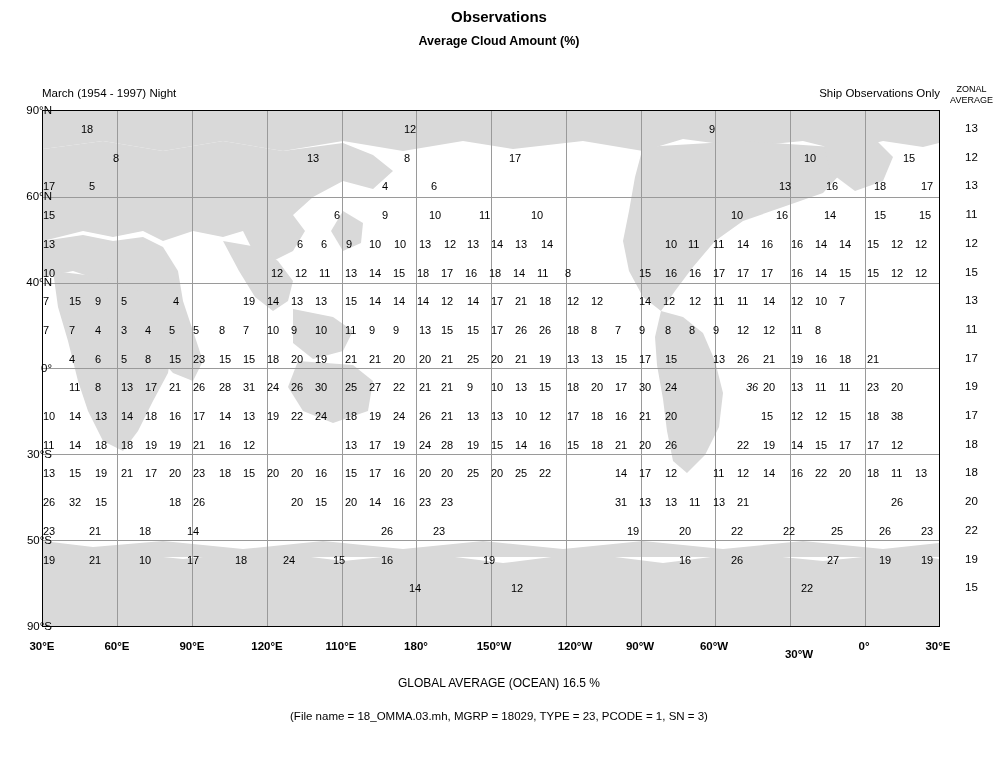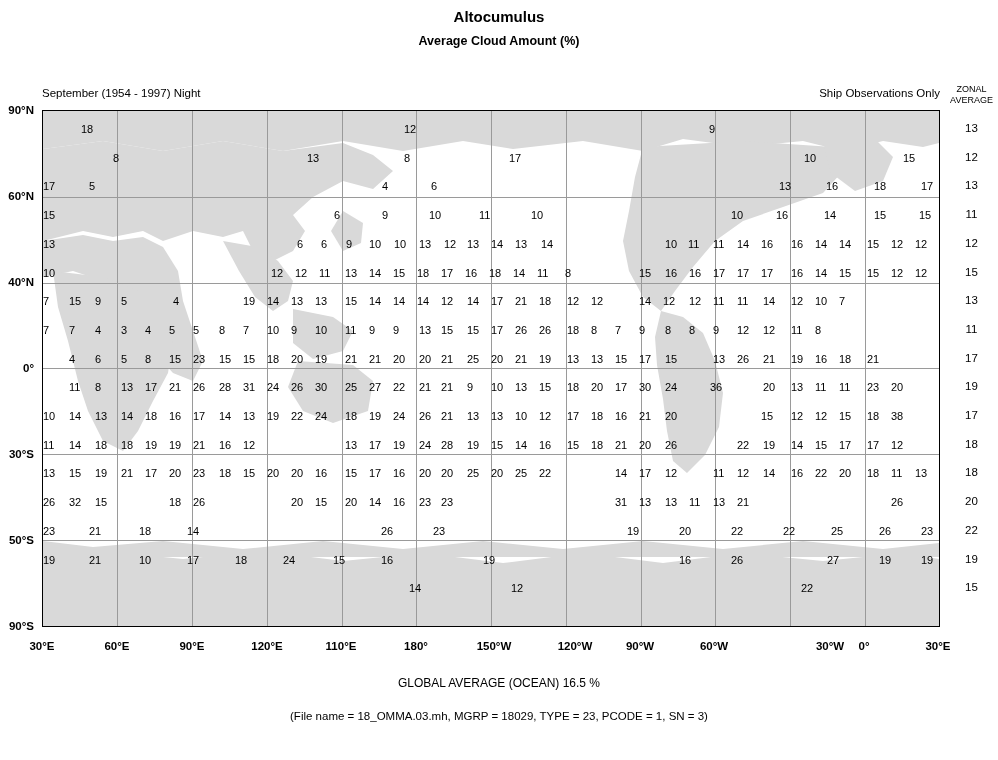--- a/index.html
+++ b/index.html
@@ -6,33 +6,33 @@
   body{width:998px;height:760px;position:relative;font-family:"Liberation Sans",sans-serif;color:#000;}
   #title{position:absolute;top:8px;left:0;width:998px;text-align:center;font-size:15px;font-weight:bold;}
   #subtitle{position:absolute;top:34px;left:0;width:998px;text-align:center;font-size:12.5px;font-weight:bold;}
   #period{position:absolute;top:87px;left:42px;font-size:11.5px;}
   #shipnote{position:absolute;top:87px;left:0;width:940px;text-align:right;font-size:11.5px;}
   #zonalhead{position:absolute;top:84px;left:945px;width:53px;text-align:center;font-size:9px;line-height:11px;}
   #mapbox{position:absolute;left:42px;top:110px;width:896px;height:515px;border:1px solid #000;background:#ffffff;overflow:hidden;}
   .grid-v{position:absolute;top:0;bottom:0;width:1px;background:#9a9a9a;}
   .grid-h{position:absolute;left:0;right:0;height:1px;background:#9a9a9a;}
   .cell{position:absolute;font-size:11px;color:#000;white-space:nowrap;}
-  .ylab{position:absolute;left:0;width:34px;text-align:right;font-size:11.5px;font-weight:bold;}
+  .ylab{position:absolute;left:0;width:52px;text-align:right;font-size:11.5px;font-weight:normal;}
   .xlab{position:absolute;top:640px;font-size:11.5px;font-weight:bold;text-align:center;width:60px;}
   .zlab{position:absolute;left:945px;width:53px;text-align:center;font-size:11.5px;}
   #globavg{position:absolute;top:676px;left:0;width:998px;text-align:center;font-size:12px;}
   #filenote{position:absolute;top:710px;left:0;width:998px;text-align:center;font-size:11.5px;}
   svg.landsvg{position:absolute;left:0;top:0;}
 </style>
 </head>
 <body>
 
-<div id="title">Altocumulus</div>
+<div id="title">Observations</div>
 <div id="subtitle">Average Cloud Amount (%)</div>
-<div id="period">September (1954 - 1997) Night</div>
+<div id="period">March (1954 - 1997) Night</div>
 <div id="shipnote">Ship Observations Only</div>
 <div id="zonalhead">
   <div>ZONAL</div>
   <div>AVERAGE</div>
 </div>
 
 <div id="mapbox">
   <svg class="landsvg" width="896" height="515">
     <g fill="#d9d9d9" stroke="none">
 
@@ -269,21 +269,21 @@
       <div class="cell" style="left: 398px; top: 270.3px;">21</div>
       <div class="cell" style="left: 424px; top: 270.3px;">9</div>
       <div class="cell" style="left: 448px; top: 270.3px;">10</div>
       <div class="cell" style="left: 472px; top: 270.3px;">13</div>
       <div class="cell" style="left: 496px; top: 270.3px;">15</div>
       <div class="cell" style="left: 524px; top: 270.3px;">18</div>
       <div class="cell" style="left: 548px; top: 270.3px;">20</div>
       <div class="cell" style="left: 572px; top: 270.3px;">17</div>
       <div class="cell" style="left: 596px; top: 270.3px;">30</div>
       <div class="cell" style="left: 622px; top: 270.3px;">24</div>
-      <div class="cell" style="left: 667px; top: 270.3px;">36</div>
+      <div class="cell" style="left: 703px; top: 270.3px; font-style: italic;">36</div>
       <div class="cell" style="left: 720px; top: 270.3px;">20</div>
       <div class="cell" style="left: 748px; top: 270.3px;">13</div>
       <div class="cell" style="left: 772px; top: 270.3px;">11</div>
       <div class="cell" style="left: 796px; top: 270.3px;">11</div>
       <div class="cell" style="left: 824px; top: 270.3px;">23</div>
       <div class="cell" style="left: 848px; top: 270.3px;">20</div>
       <div class="cell" style="left: 0px; top: 299px;">10</div>
       <div class="cell" style="left: 26px; top: 299px;">14</div>
       <div class="cell" style="left: 52px; top: 299px;">13</div>
       <div class="cell" style="left: 78px; top: 299px;">14</div>
@@ -443,21 +443,21 @@
     <div class="xlab" style="left: 12px;">30°E</div>
     <div class="xlab" style="left: 87px;">60°E</div>
     <div class="xlab" style="left: 162px;">90°E</div>
     <div class="xlab" style="left: 237px;">120°E</div>
     <div class="xlab" style="left: 311px;">110°E</div>
     <div class="xlab" style="left: 386px;">180°</div>
     <div class="xlab" style="left: 464px;">150°W</div>
     <div class="xlab" style="left: 545px;">120°W</div>
     <div class="xlab" style="left: 610px;">90°W</div>
     <div class="xlab" style="left: 684px;">60°W</div>
-    <div class="xlab" style="left: 800px;">30°W</div>
+    <div class="xlab" style="left: 769px; margin-top: 8px;">30°W</div>
     <div class="xlab" style="left: 834px;">0°</div>
     <div class="xlab" style="left: 908px;">30°E</div>
   </div>
 <div id="zonal">
     <div class="zlab" style="top: 122px;">13</div>
     <div class="zlab" style="top: 150.7px;">12</div>
     <div class="zlab" style="top: 179.4px;">13</div>
     <div class="zlab" style="top: 208.1px;">11</div>
     <div class="zlab" style="top: 236.8px;">12</div>
     <div class="zlab" style="top: 265.5px;">15</div>

